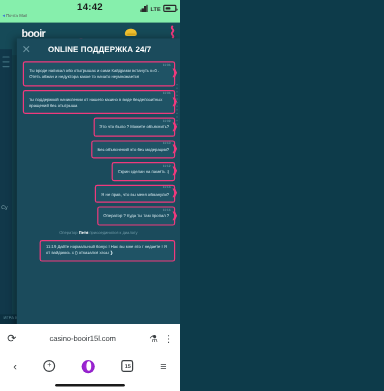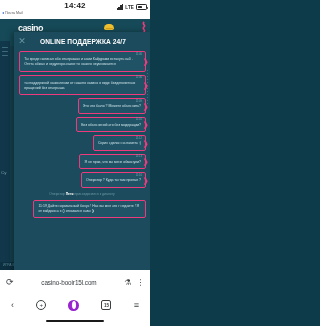--- a/index.html
+++ b/index.html
@@ -6,21 +6,21 @@
   html,body { width:150px; height:326px; }
   body {
     font-family:"Liberation Sans", sans-serif;
     background:#0d3b4a;
     overflow:hidden;
     position:relative;
   }
 
   
   .statusbar {
-    height:19px; background:#ffffff; position:relative;
+    height:19px; background:#86efac; position:relative;
     display:flex; align-items:flex-start; justify-content:center;
   }
   .sb-time { font-size:8px; font-weight:bold; color:#1a1a1a; margin-top:1px; letter-spacing:.2px; }
   .sb-notif {
     position:absolute; left:2px; top:10px;
     font-size:3.6px; color:#5a5a5a; display:flex; align-items:center; gap:1px;
   }
   .sb-back-arrow { font-size:4px; color:#3b6fd4; }
   .sb-right { position:absolute; right:3px; top:4px; display:flex; align-items:center; gap:2px; }
   .bars { display:flex; align-items:flex-end; gap:.5px; height:6px; }
@@ -156,21 +156,21 @@
       </span>
     <span class="sb-lte">LTE</span>
     <span class="batt">
         <span class="batt-fill"></span>
       </span>
   </div>
 </div>
 
 <div class="page">
   <div class="site-band"></div>
-  <div class="site-logo">casino</div>
+  <div class="site-logo">booir</div>
   <div class="logo-dots">
       <span></span>
       <span></span>
       <span></span>
       <span></span>
     </div>
   <div class="deco-ring"></div>
   <div class="deco-coin"></div>
   <div class="deco-dots">
       <span></span>

